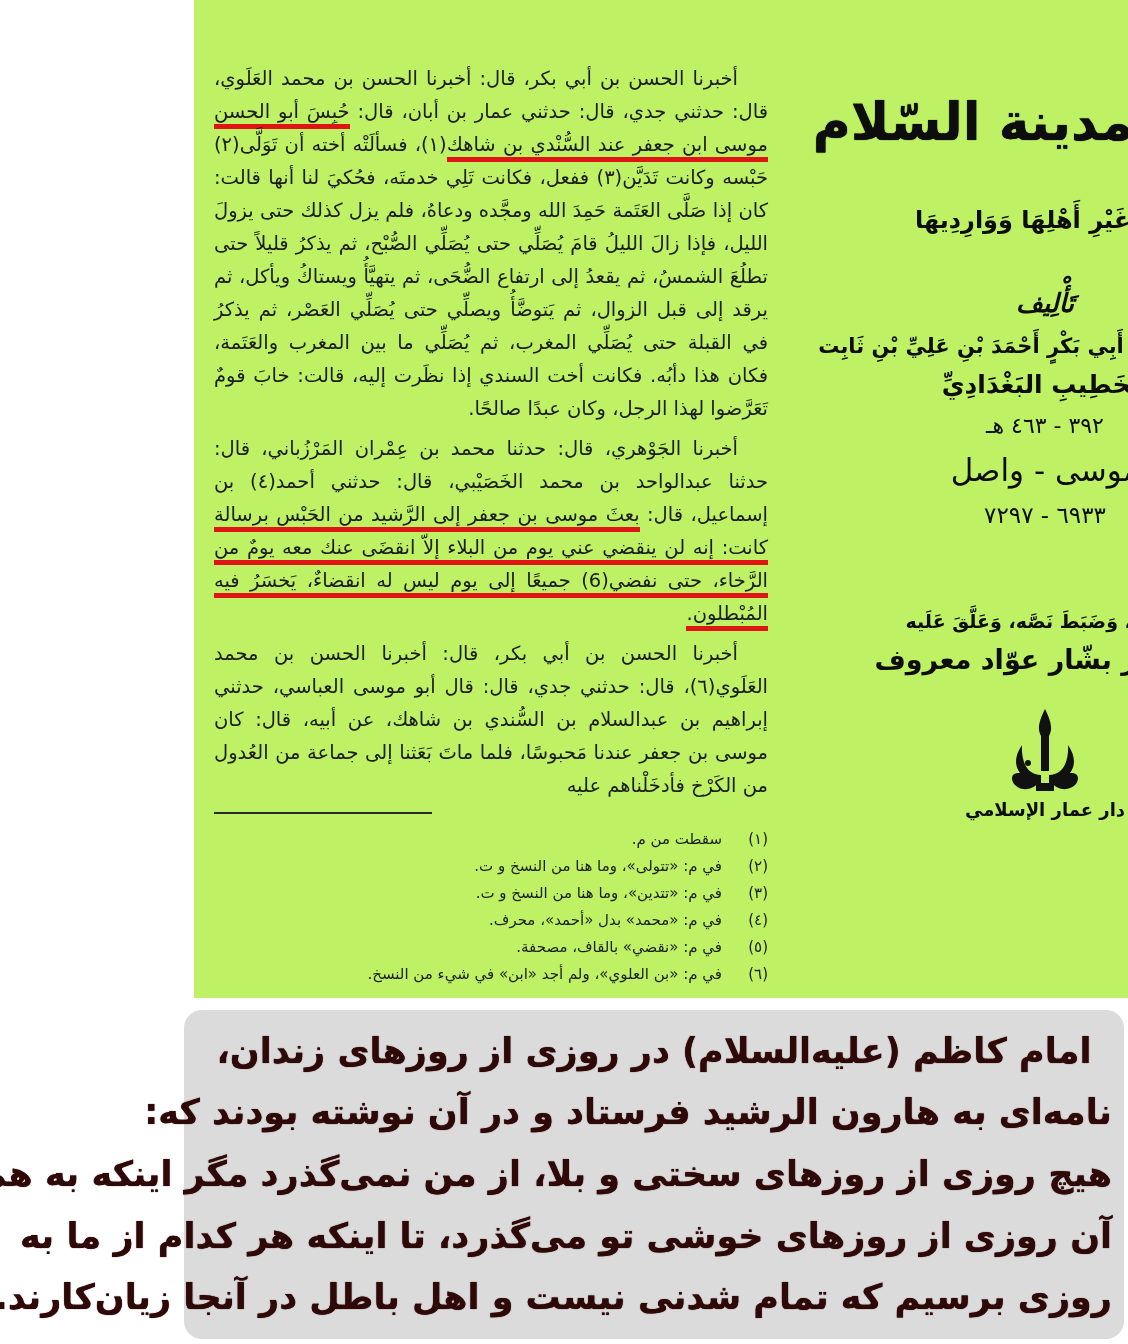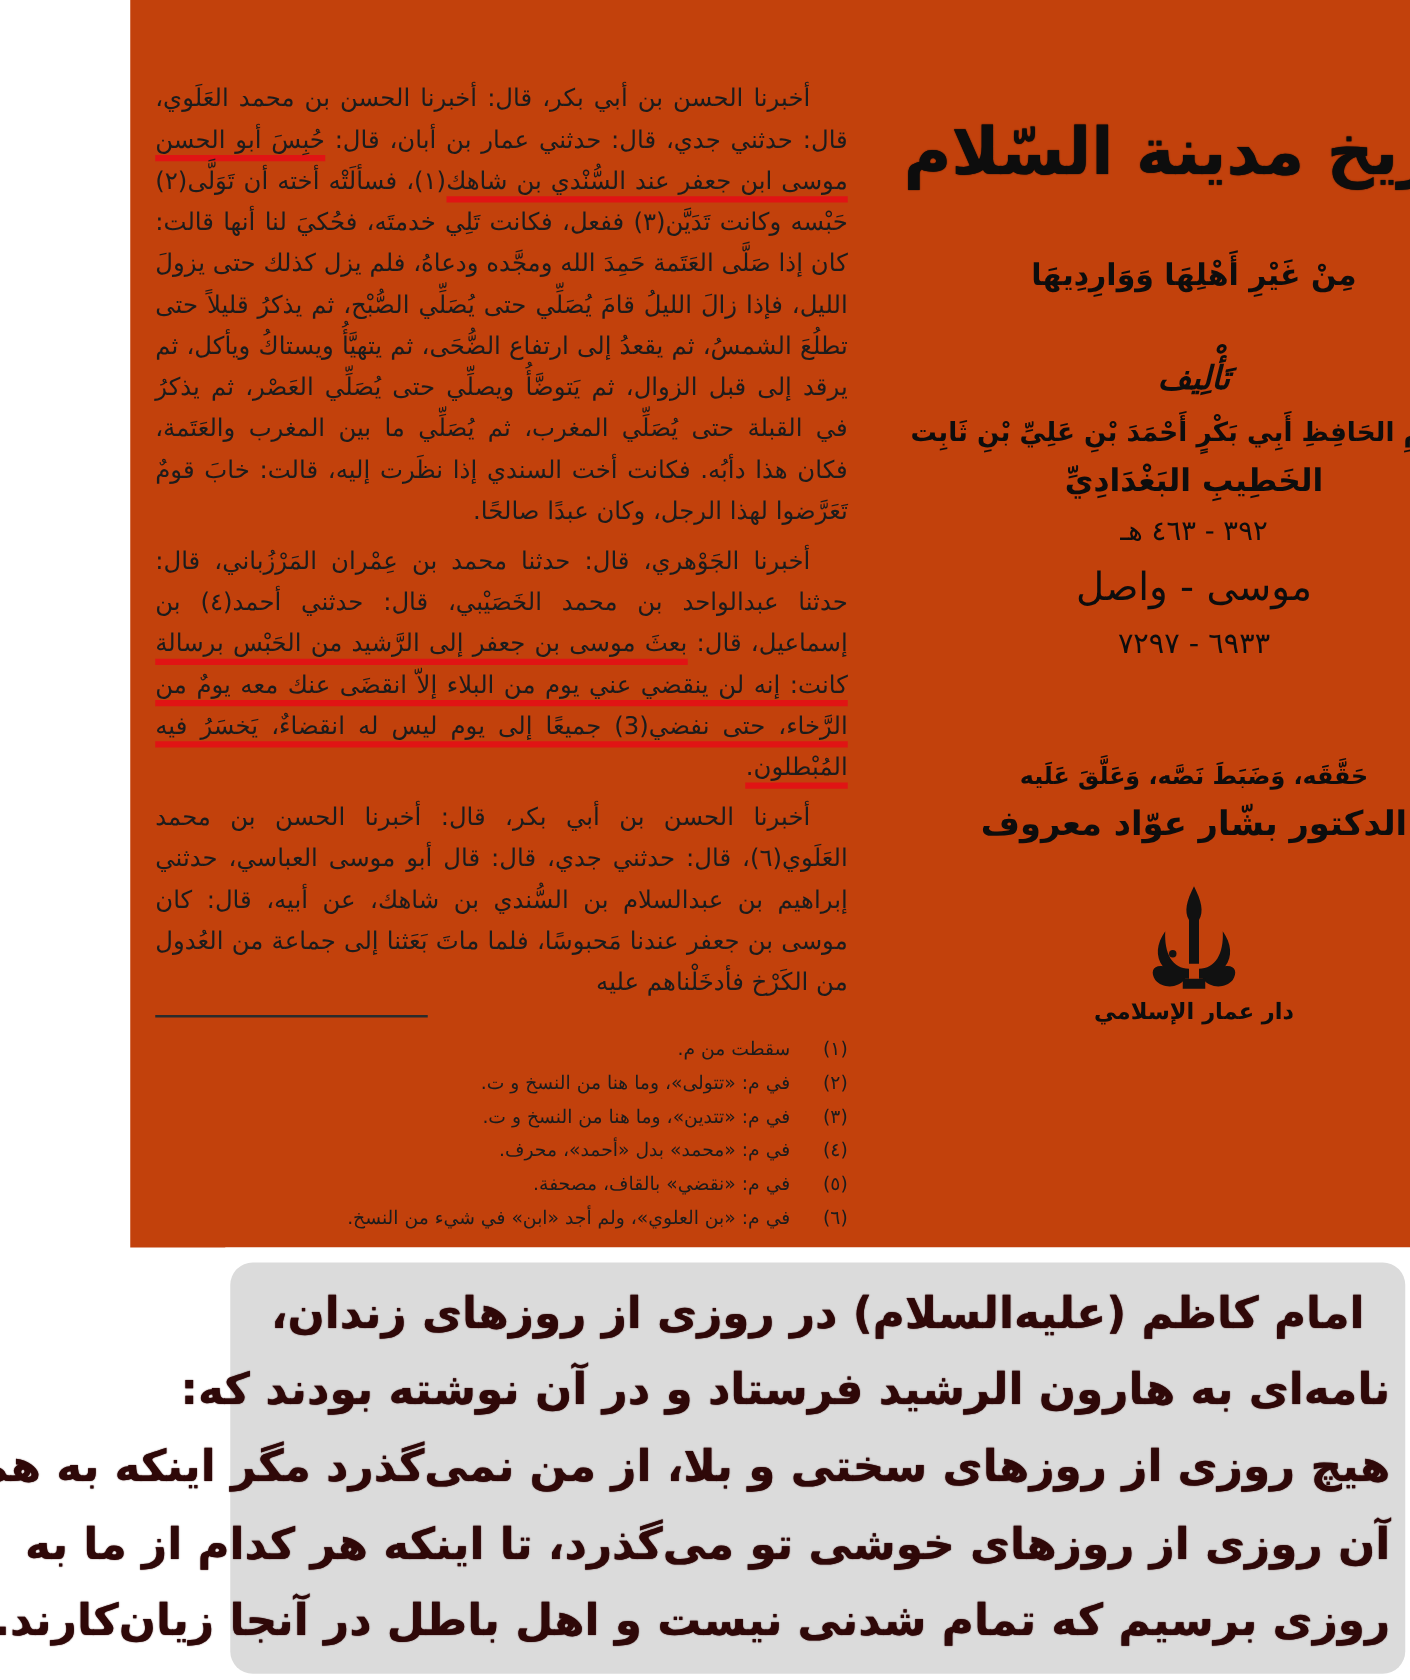--- a/index.html
+++ b/index.html
@@ -11,21 +11,21 @@
   *{box-sizing:border-box;}
   html,body{margin:0;padding:0;}
   body{
     width:1128px;height:1344px;
     background:#ffffff;
     font-family:"DejaVu Sans", sans-serif;
     color:var(--scan-text);
     overflow:hidden;
   }
   
-  .scan{position:relative;width:1024px;height:998px;background:#c2410c;}
+  .scan{position:relative;width:934px;height:998px;background:#bef264;}
   .left-col{
     position:absolute;top:62px;left:20px;width:554px;
     direction:rtl;text-align:justify;
     font-size:19.5px;line-height:33px;color:var(--scan-text);
   }
   .para{margin:0 0 7px 0;text-indent:30px;}
   .para span{text-indent:0;}
   .redline{
     border-bottom:5px solid var(--underline-red);
     padding-bottom:1px;
@@ -87,21 +87,21 @@
   }
 </style>
 </head>
 <body>
 
 <div class="scan">
 
   <div class="left-col">
     <div>
         <p class="para"><span>أخبرنا الحسن بن أبي بكر، قال: أخبرنا الحسن بن محمد العَلَوي، قال: حدثني جدي، قال: حدثني عمار بن أبان، قال: </span><span class="redline">حُبِسَ أبو الحسن موسى ابن جعفر عند السُّنْدي بن شاهك</span><span>(١)، فسألَتْه أخته أن تَوَلَّى(٢) حَبْسه وكانت تَدَيَّن(٣) ففعل، فكانت تَلِي خدمتَه، فحُكيَ لنا أنها قالت: كان إذا صَلَّى العَتَمة حَمِدَ الله ومجَّده ودعاهُ، فلم يزل كذلك حتى يزولَ الليل، فإذا زالَ الليلُ قامَ يُصَلِّي حتى يُصَلِّي الصُّبْح، ثم يذكرُ قليلاً حتى تطلُعَ الشمسُ، ثم يقعدُ إلى ارتفاع الضُّحَى، ثم يتهيَّأُ ويستاكُ ويأكل، ثم يرقد إلى قبل الزوال، ثم يَتوضَّأُ ويصلِّي حتى يُصَلِّي العَصْر، ثم يذكرُ في القبلة حتى يُصَلِّي المغرب، ثم يُصَلِّي ما بين المغرب والعَتَمة، فكان هذا دأبُه. فكانت أخت السندي إذا نظَرت إليه، قالت: خابَ قومٌ تَعَرَّضوا لهذا الرجل، وكان عبدًا صالحًا.</span></p>
-        <p class="para"><span>أخبرنا الجَوْهري، قال: حدثنا محمد بن عِمْران المَرْزُباني، قال: حدثنا عبدالواحد بن محمد الخَصَيْبي، قال: حدثني أحمد(٤) بن إسماعيل، قال: </span><span class="redline">بعثَ موسى بن جعفر إلى الرَّشيد من الحَبْس برسالة كانت: إنه لن ينقضي عني يوم من البلاء إلاّ انقضَى عنك معه يومٌ من الرَّخاء، حتى نفضي(3) جميعًا إلى يوم ليس له انقضاءٌ، يَخسَرُ فيه المُبْطلون.</span></p>
+        <p class="para"><span>أخبرنا الجَوْهري، قال: حدثنا محمد بن عِمْران المَرْزُباني، قال: حدثنا عبدالواحد بن محمد الخَصَيْبي، قال: حدثني أحمد(٤) بن إسماعيل، قال: </span><span class="redline">بعثَ موسى بن جعفر إلى الرَّشيد من الحَبْس برسالة كانت: إنه لن ينقضي عني يوم من البلاء إلاّ انقضَى عنك معه يومٌ من الرَّخاء، حتى نفضي(6) جميعًا إلى يوم ليس له انقضاءٌ، يَخسَرُ فيه المُبْطلون.</span></p>
         <p class="para"><span>أخبرنا الحسن بن أبي بكر، قال: أخبرنا الحسن بن محمد العَلَوي(٦)، قال: حدثني جدي، قال: قال أبو موسى العباسي، حدثني إبراهيم بن عبدالسلام بن السُّندي بن شاهك، عن أبيه، قال: كان موسى بن جعفر عندنا مَحبوسًا، فلما ماتَ بَعَثنا إلى جماعة من العُدول من الكَرْخ فأدخَلْناهم عليه</span></p>
       </div>
     <hr class="fn-sep">
     <div class="footnotes">
         <div class="footnote">
           <span class="fn-num">(١)</span>
           <span class="fn-text">سقطت من م.</span>
         </div>
         <div class="footnote">
           <span class="fn-num">(٢)</span>

